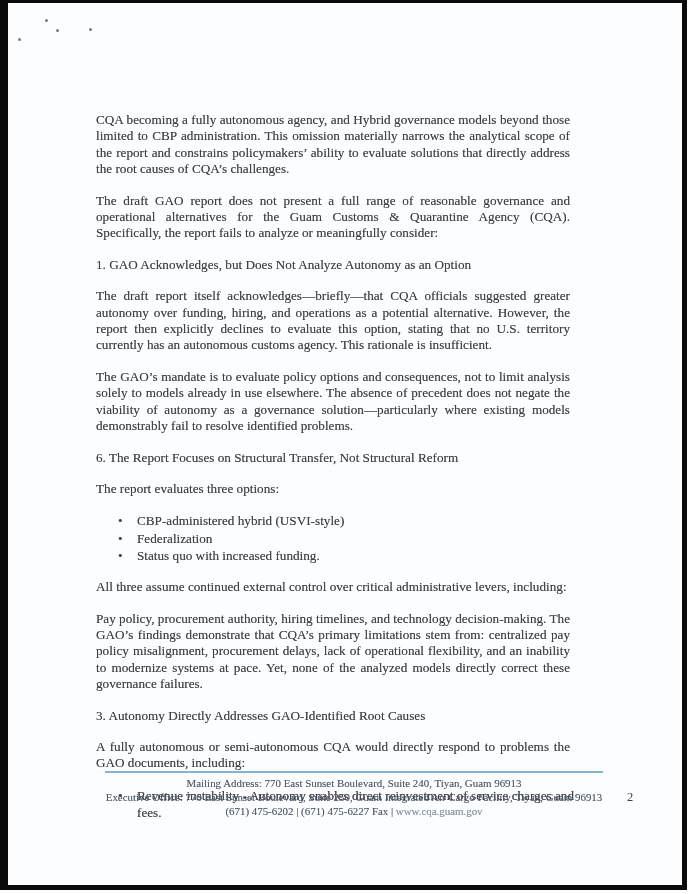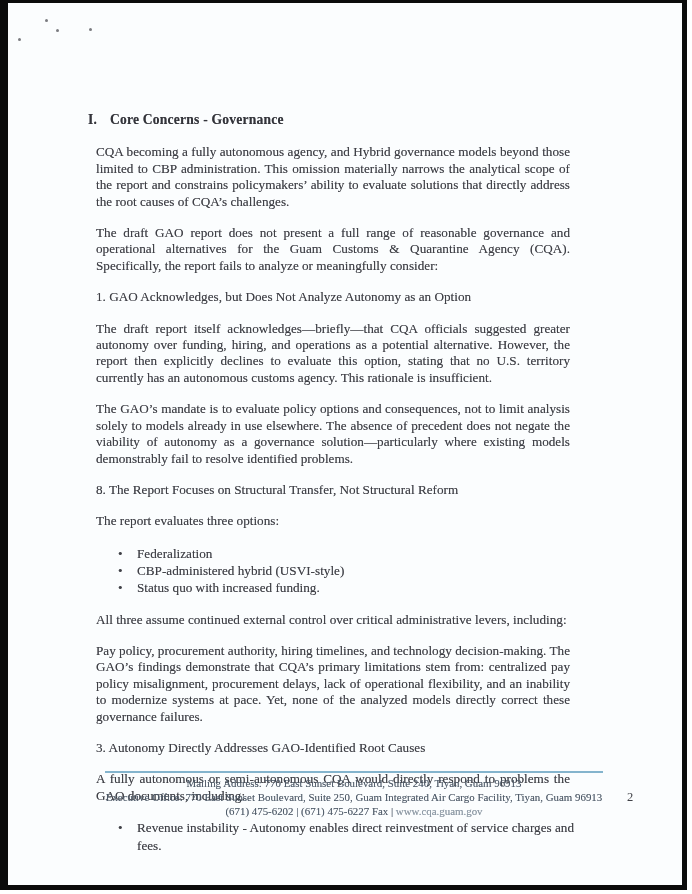--- a/index.html
+++ b/index.html
@@ -65,41 +65,38 @@
 <div class="page">
   <div class="scan">
 
     <span class="speck" style="left:37px;top:16px;width:3px;height:3px;"></span>
     <span class="speck" style="left:48px;top:26px;width:3px;height:3px;"></span>
     <span class="speck" style="left:81px;top:25px;width:3px;height:3px;"></span>
     <span class="speck" style="left:10px;top:35px;width:3px;height:3px;"></span>
 
     <div class="content">
 
-      <div class="main-heading">
-        <span class="num">I.</span><span>Core Concerns - Governance</span>
-      </div>
 
       <p class="para">CQA becoming a fully autonomous agency, and Hybrid governance models beyond those limited to CBP administration. This omission materially narrows the analytical scope of the report and constrains policymakers’ ability to evaluate solutions that directly address the root causes of CQA’s challenges.</p>
 
       <p class="para">The draft GAO report does not present a full range of reasonable governance and operational alternatives for the Guam Customs &amp; Quarantine Agency (CQA). Specifically, the report fails to analyze or meaningfully consider:</p>
 
       <p class="para subhead">1. GAO Acknowledges, but Does Not Analyze Autonomy as an Option</p>
 
       <p class="para">The draft report itself acknowledges—briefly—that CQA officials suggested greater autonomy over funding, hiring, and operations as a potential alternative. However, the report then explicitly declines to evaluate this option, stating that no U.S. territory currently has an autonomous customs agency. This rationale is insufficient.</p>
 
       <p class="para">The GAO’s mandate is to evaluate policy options and consequences, not to limit analysis solely to models already in use elsewhere. The absence of precedent does not negate the viability of autonomy as a governance solution—particularly where existing models demonstrably fail to resolve identified problems.</p>
 
-      <p class="para subhead">8. The Report Focuses on Structural Transfer, Not Structural Reform</p>
+      <p class="para subhead">6. The Report Focuses on Structural Transfer, Not Structural Reform</p>
 
       <p class="para subhead">The report evaluates three options:</p>
 
       <ul class="bullets">
+        <li>CBP-administered hybrid (USVI-style)</li>
         <li>Federalization</li>
-        <li>CBP-administered hybrid (USVI-style)</li>
         <li>Status quo with increased funding.</li>
       </ul>
 
       <p class="para subhead">All three assume continued external control over critical administrative levers, including:</p>
 
       <p class="para">Pay policy, procurement authority, hiring timelines, and technology decision-making. The GAO’s findings demonstrate that CQA’s primary limitations stem from: centralized pay policy misalignment, procurement delays, lack of operational flexibility, and an inability to modernize systems at pace. Yet, none of the analyzed models directly correct these governance failures.</p>
 
       <p class="para subhead">3. Autonomy Directly Addresses GAO-Identified Root Causes</p>
 
       <p class="para">A fully autonomous or semi-autonomous CQA would directly respond to problems the GAO documents, including:</p>

